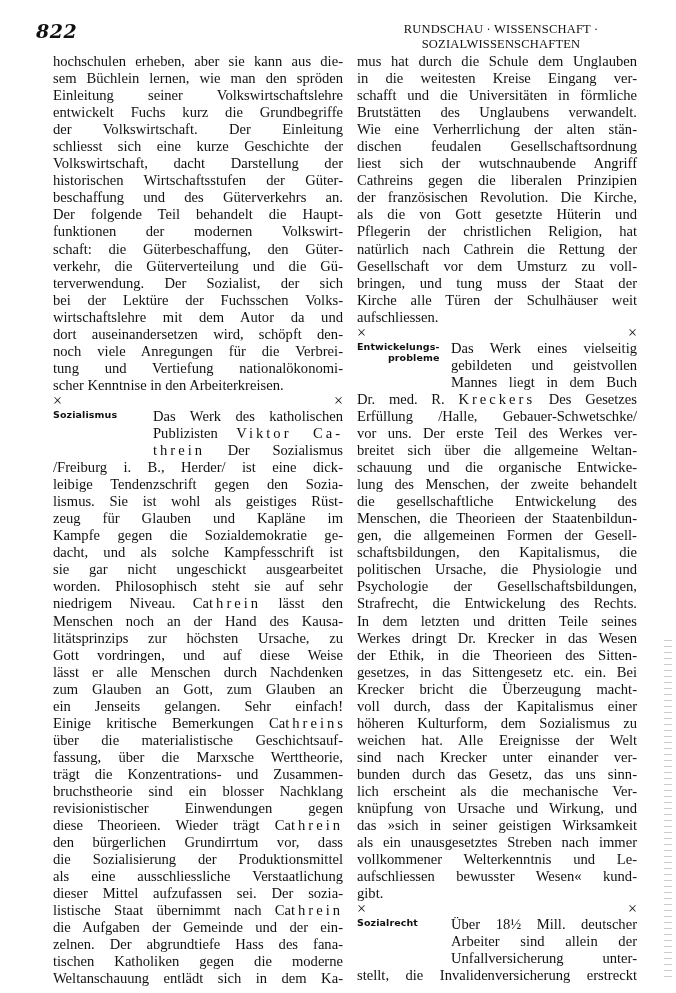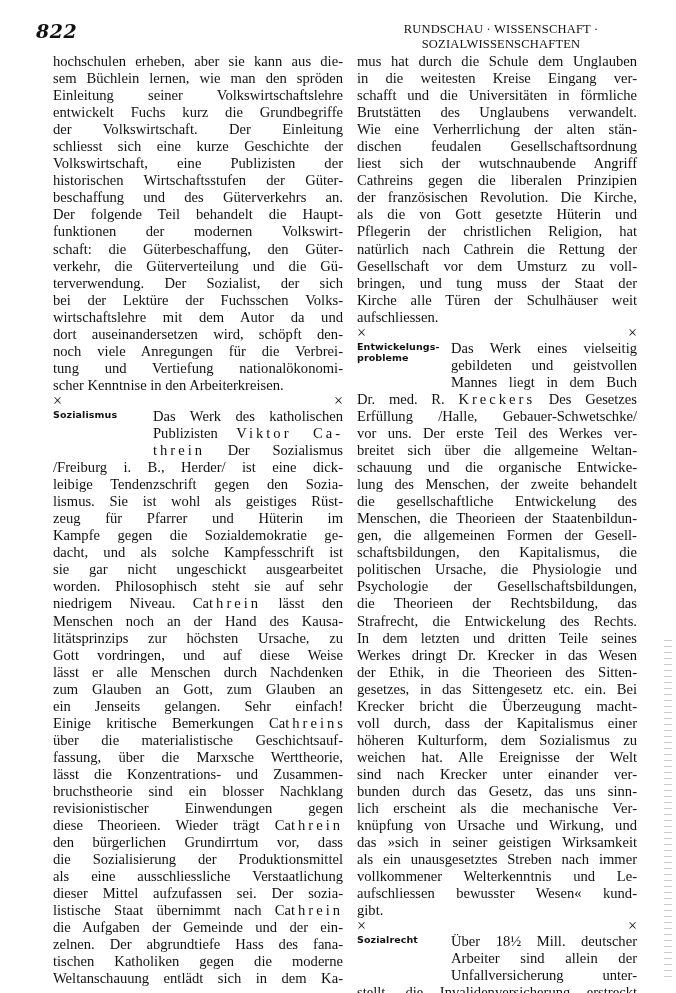--- a/index.html
+++ b/index.html
@@ -17,40 +17,40 @@
   .line.last { text-align-last: left; }
   .line.indent { padding-left: 100px; }
   .col-right .line.indent { padding-left: 94px; }
   .it { }
   .sp { letter-spacing: 3px; }
   .sep { height: 14px; position: relative; font-size: 16px; line-height: 14px; }
   .sep .x-left { position: absolute; left: 0; top: 0; }
   .sep .x-right { position: absolute; right: 0; top: 0; }
   .sidehead-row { position: relative; }
   .sidehead { position: absolute; left: 0; top: 1px; font-family: "DejaVu Sans", sans-serif;
-              font-weight: bold; font-size: 9.5px; line-height: 11px; letter-spacing: 0.1px; }
+              font-weight: bold; font-size: 9.5px; line-height: 11px; letter-spacing: 0.1px; text-align: right; }
   .scan-edge { position: absolute; right: 4px; top: 640px; width: 8px; height: 340px;
                background: repeating-linear-gradient(to bottom, #999 0 1px, transparent 1px 6px);
                opacity: 0.5; }
 </style>
 </head>
 <body>
 
 <div class="page-number">822</div>
 <div class="running-head">RUNDSCHAU · WISSENSCHAFT · SOZIALWISSENSCHAFTEN</div>
 
 <div class="column col-left">
   <div id="left-intro">
       <div class="line">hochschulen erheben, aber sie kann aus die-</div>
       <div class="line">sem Büchlein lernen, wie man den spröden</div>
       <div class="line">Einleitung seiner <span class="it">Volks<span class="it">wirtschaftslehre</span></span></div>
       <div class="line">entwickelt Fuchs kurz die Grundbegriffe</div>
       <div class="line">der Volkswirtschaft. Der Einleitung</div>
       <div class="line">schliesst sich eine kurze Geschichte der</div>
-      <div class="line">Volkswirtschaft, eine Publizisten der</div>
+      <div class="line">Volkswirtschaft, dacht Darstellung der</div>
       <div class="line">historischen Wirtschaftsstufen der Güter-</div>
       <div class="line">beschaffung und des Güterverkehrs an.</div>
       <div class="line">Der folgende Teil behandelt die Haupt-</div>
       <div class="line">funktionen der modernen Volkswirt-</div>
       <div class="line">schaft: die Güterbeschaffung, den Güter-</div>
       <div class="line">verkehr, die Güterverteilung und die Gü-</div>
       <div class="line">terverwendung. Der Sozialist, der sich</div>
       <div class="line">bei der Lektüre der Fuchsschen <span class="it">Volks-</span></div>
       <div class="line"><span class="it">wirtschaftslehre</span> mit dem Autor da und</div>
       <div class="line">dort auseinandersetzen wird, schöpft den-</div>
@@ -64,36 +64,36 @@
   </div>
   <div class="sidehead-row">
     <div class="sidehead">Sozialismus</div>
     <div id="left-soz">
         <div class="line indent">Das Werk des katholischen</div>
         <div class="line indent">Publizisten <span class="sp">Viktor Ca-</span></div>
         <div class="line indent"><span class="sp">threin</span> <span class="it">Der Sozialismus</span></div>
         <div class="line">/Freiburg i. B., Herder/ ist eine dick-</div>
         <div class="line">leibige Tendenzschrift gegen den Sozia-</div>
         <div class="line">lismus. Sie ist wohl als geistiges Rüst-</div>
-        <div class="line">zeug für Pfarrer und Hüterin im</div>
+        <div class="line">zeug für Glauben und Kapläne im</div>
         <div class="line">Kampfe gegen die Sozialdemokratie ge-</div>
         <div class="line">dacht, und als solche Kampfesschrift ist</div>
         <div class="line">sie gar nicht ungeschickt ausgearbeitet</div>
         <div class="line">worden. Philosophisch steht sie auf sehr</div>
         <div class="line">niedrigem Niveau. Ca<span class="sp">threin</span> lässt den</div>
         <div class="line">Menschen noch an der Hand des Kausa-</div>
         <div class="line">litätsprinzips zur höchsten Ursache, zu</div>
         <div class="line">Gott vordringen, und auf diese Weise</div>
         <div class="line">lässt er alle Menschen durch Nachdenken</div>
         <div class="line">zum Glauben an Gott, zum Glauben an</div>
         <div class="line">ein Jenseits gelangen. Sehr einfach!</div>
         <div class="line">Einige kritische Bemerkungen Ca<span class="sp">threin</span>s</div>
         <div class="line">über die materialistische Geschichtsauf-</div>
         <div class="line">fassung, über die Marxsche Werttheorie,</div>
-        <div class="line">lässt die Konzentrations- und Zusammen-</div>
+        <div class="line">trägt die Konzentrations- und Zusammen-</div>
         <div class="line">bruchstheorie sind ein blosser Nachklang</div>
         <div class="line"><span class="it">revisionistischer</span> Einwendungen gegen</div>
         <div class="line">diese Theorieen. Wieder trägt Ca<span class="sp">threin</span></div>
         <div class="line">den bürgerlichen Grundirrtum vor, dass</div>
         <div class="line">die Sozialisierung der Produktionsmittel</div>
         <div class="line">als eine ausschliessliche Verstaatlichung</div>
         <div class="line">dieser Mittel aufzufassen sei. Der sozia-</div>
         <div class="line">listische Staat übernimmt nach Ca<span class="sp">threin</span></div>
         <div class="line">die Aufgaben der Gemeinde und der ein-</div>
         <div class="line">zelnen. Der abgrundtiefe Hass des fana-</div>
@@ -140,21 +140,20 @@
         <div class="line">vor uns. Der erste Teil des Werkes ver-</div>
         <div class="line">breitet sich über die allgemeine Weltan-</div>
         <div class="line">schauung und die organische Entwicke-</div>
         <div class="line">lung des Menschen, der zweite behandelt</div>
         <div class="line">die gesellschaftliche Entwickelung des</div>
         <div class="line">Menschen, die Theorieen der Staatenbildun-</div>
         <div class="line">gen, die allgemeinen Formen der Gesell-</div>
         <div class="line">schaftsbildungen, den Kapitalismus, die</div>
         <div class="line">politischen Ursache, die Physiologie und</div>
         <div class="line">Psychologie der Gesellschaftsbildungen,</div>
-        <div class="line">die Theorieen der Rechtsbildung, das</div>
         <div class="line">Strafrecht, die Entwickelung des Rechts.</div>
         <div class="line">In dem letzten und dritten Teile seines</div>
         <div class="line">Werkes dringt Dr. Krecker in das Wesen</div>
         <div class="line">der Ethik, in die Theorieen des Sitten-</div>
         <div class="line">gesetzes, in das Sittengesetz etc. ein. Bei</div>
         <div class="line">Krecker bricht die Überzeugung macht-</div>
         <div class="line">voll durch, dass der Kapitalismus einer</div>
         <div class="line">höheren Kulturform, dem Sozialismus zu</div>
         <div class="line">weichen hat. Alle Ereignisse der Welt</div>
         <div class="line">sind nach Krecker unter einander ver-</div>

